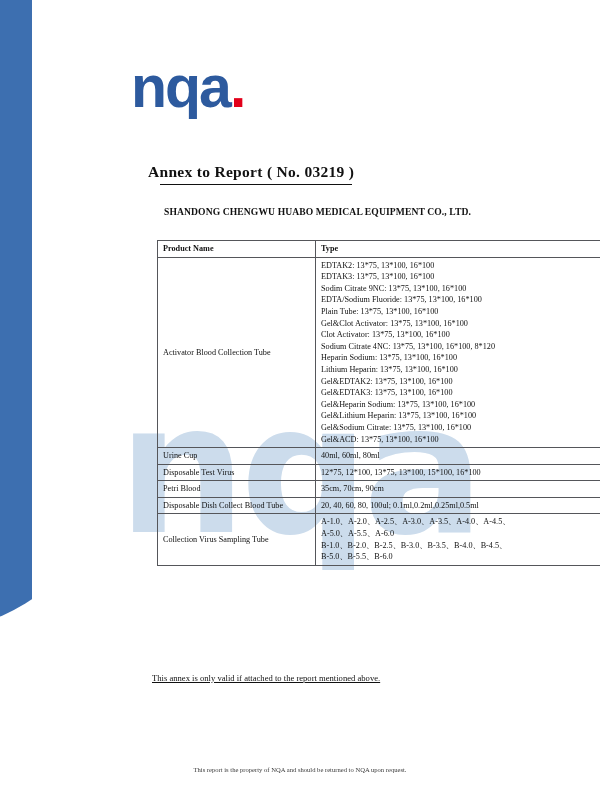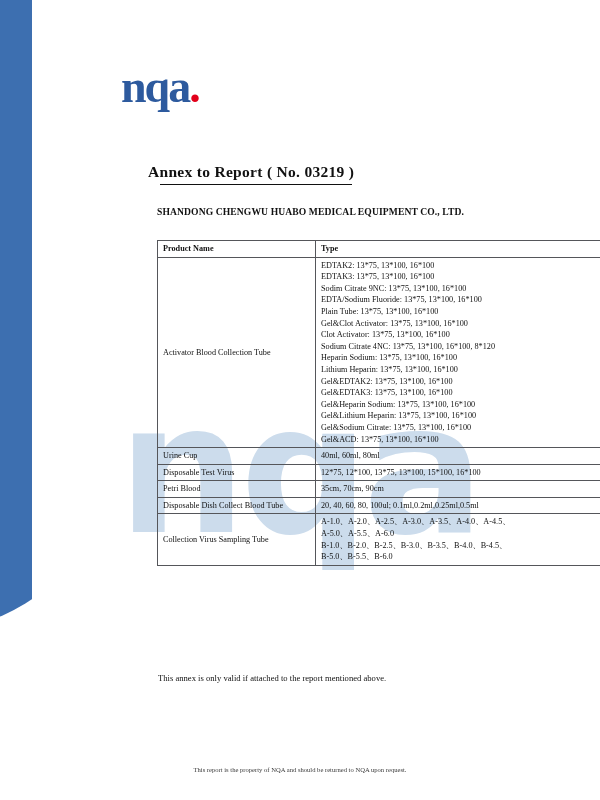--- a/index.html
+++ b/index.html
@@ -63,24 +63,24 @@
     line-height: 180px;
     user-select: none;
   }
   .content {
     position: relative;
     z-index: 5;
   }
   
   .logo {
     position: absolute;
-    left: 121px;
+    left: 131px;
     top: 62px;
-    font-family: Liberation Serif, serif;
-    font-size: 46px;
+    font-family: Liberation Sans, sans-serif;
+    font-size: 59px;
     font-weight: bold;
     color: #2d5a9e;
     letter-spacing: -2px;
     line-height: 50px;
   }
   .logo .dot {
     color: #e2001a;
   }
   
   .doc-title {
@@ -97,21 +97,21 @@
     position: absolute;
     left: 160px;
     top: 184px;
     width: 192px;
     height: 1px;
     background: #111111;
   }
   
   .company {
     position: absolute;
-    left: 157px;
+    left: 164px;
     top: 206px;
     font-family: "Liberation Serif", serif;
     font-size: 9.6px;
     font-weight: bold;
     color: #111111;
     letter-spacing: 0.1px;
     text-align: right;
   }
   
   .table-wrap {
@@ -146,25 +146,26 @@
     font-weight: bold;
     font-size: 8.6px;
     padding-top: 3px;
     padding-bottom: 3px;
   }
   .rowlines span {
     display: block;
   }
   .note {
     position: absolute;
-    left: 158px;
+    left: 152px;
     top: 673px;
     font-family: "Liberation Serif", serif;
     font-size: 8.6px;
     color: #111111;
+    text-decoration: underline;
   }
   .footer {
     position: absolute;
     left: 0;
     top: 766px;
     width: 600px;
     text-align: center;
     font-family: "Liberation Serif", serif;
     font-size: 6.6px;
     color: #3a3a3a;

